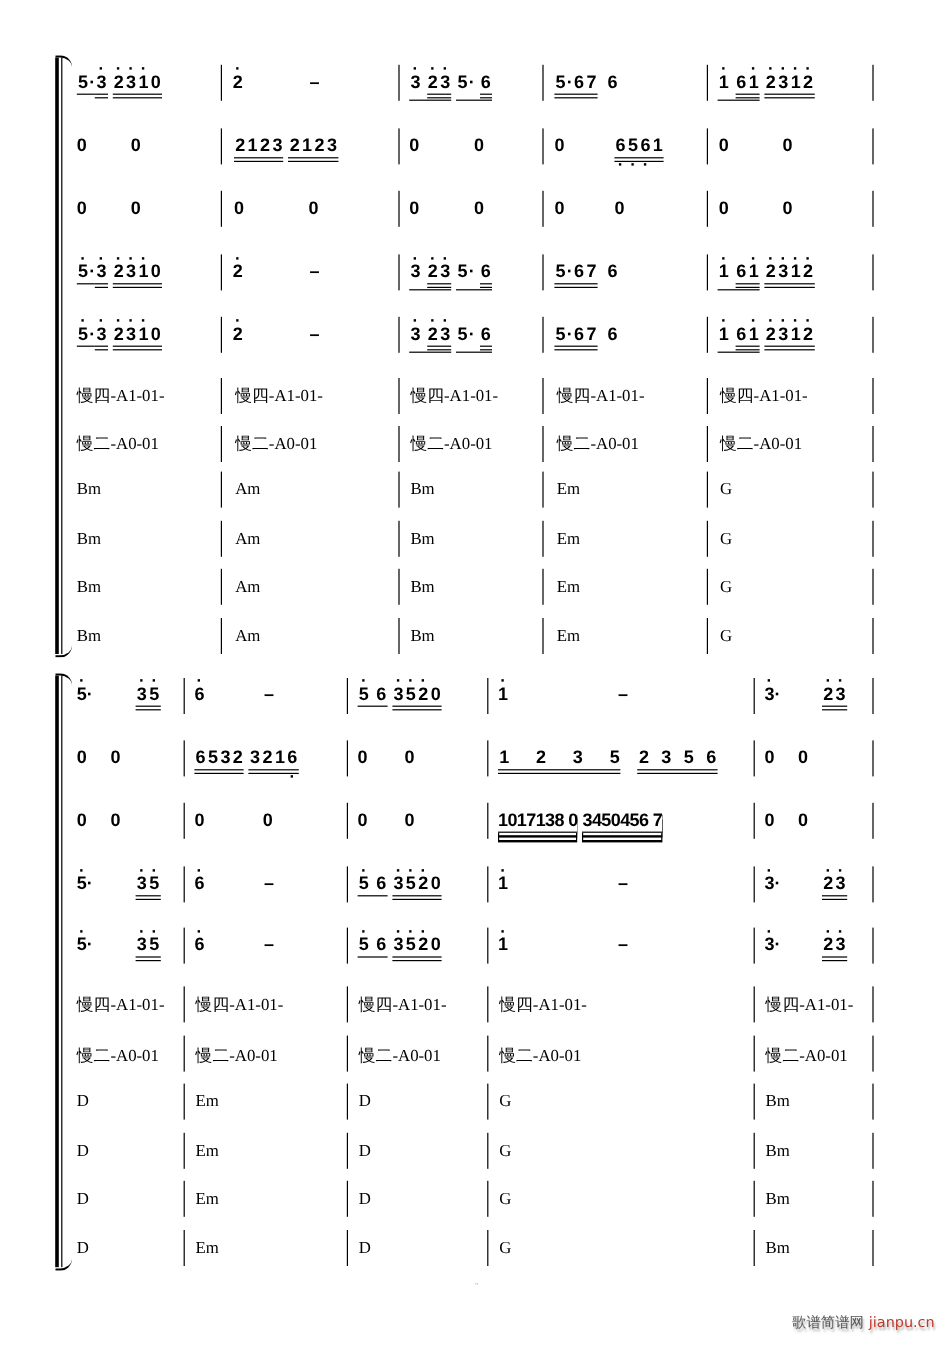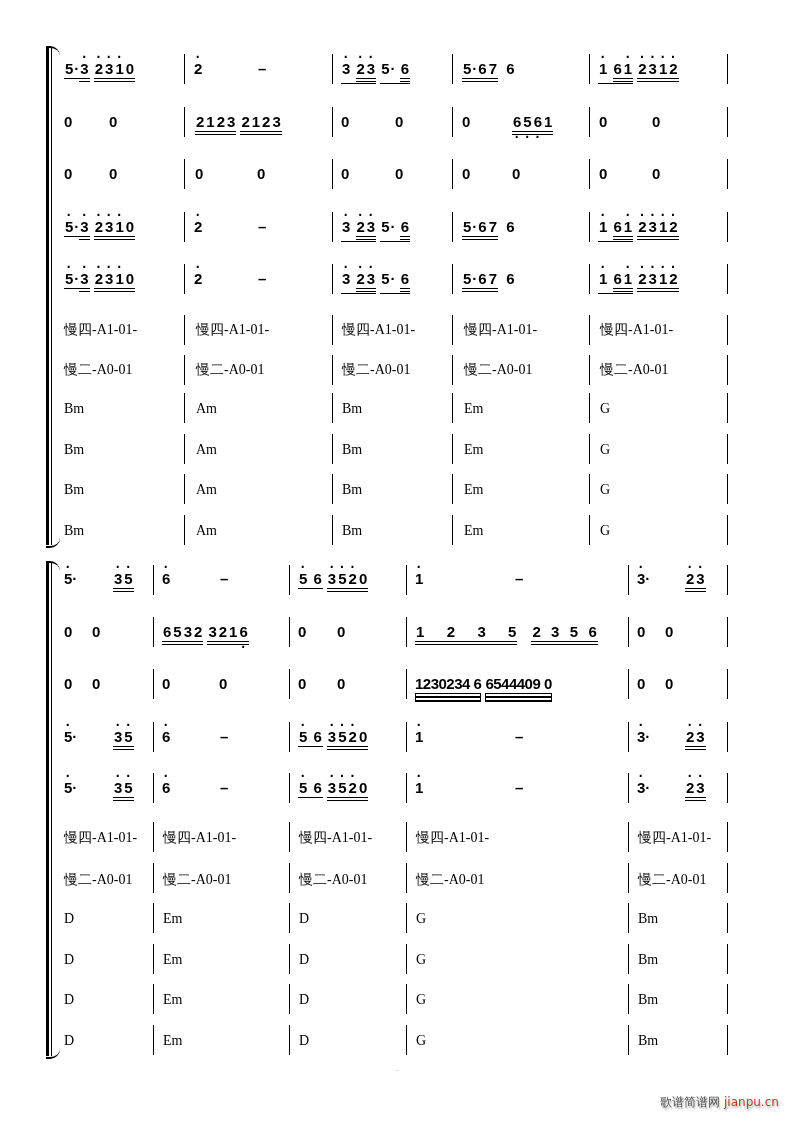--- a/index.html
+++ b/index.html
@@ -281,21 +281,21 @@
       <span class="cell" style="left:665px;">0</span>
   </div>
 
   <div class="row num" style="top:675px;">
     <span class="cell" style="left:64px;">0</span>
       <span class="cell" style="left:92px;">0</span>
     <span class="cell" style="left:162px;">0</span>
       <span class="cell" style="left:219px;">0</span>
     <span class="cell" style="left:298px;">0</span>
       <span class="cell" style="left:337px;">0</span>
-    <span class="cell" style="left:415px;letter-spacing:-0.5px;"><span class="g u3">1230234 6</span><span class="g u3">6544409 0</span></span>
+    <span class="cell" style="left:415px;letter-spacing:-0.5px;"><span class="g u3">1017138 0</span><span class="g u3">3450456 7</span></span>
     <span class="cell" style="left:637px;">0</span>
       <span class="cell" style="left:665px;">0</span>
   </div>
 
   <div class="row num" style="top:728px;">
     <span class="cell" style="left:64px;"><span class="n hi" style="position:relative">5</span>·</span>
     <span class="cell" style="left:113px;"><span class="g u2"><span class="n hi">3</span><span class="n hi">5</span></span></span>
     <span class="cell" style="left:162px;"><span class="n hi" style="position:relative">6</span></span>
     <span class="cell" style="left:220px;">–</span>
     <span class="cell" style="left:298px;"><span class="g u1"><span class="n hi">5</span> <span class="n">6</span></span><span class="g u2"><span class="n hi">3</span><span class="n hi">5</span><span class="n hi">2</span><span class="n">0</span></span></span>

